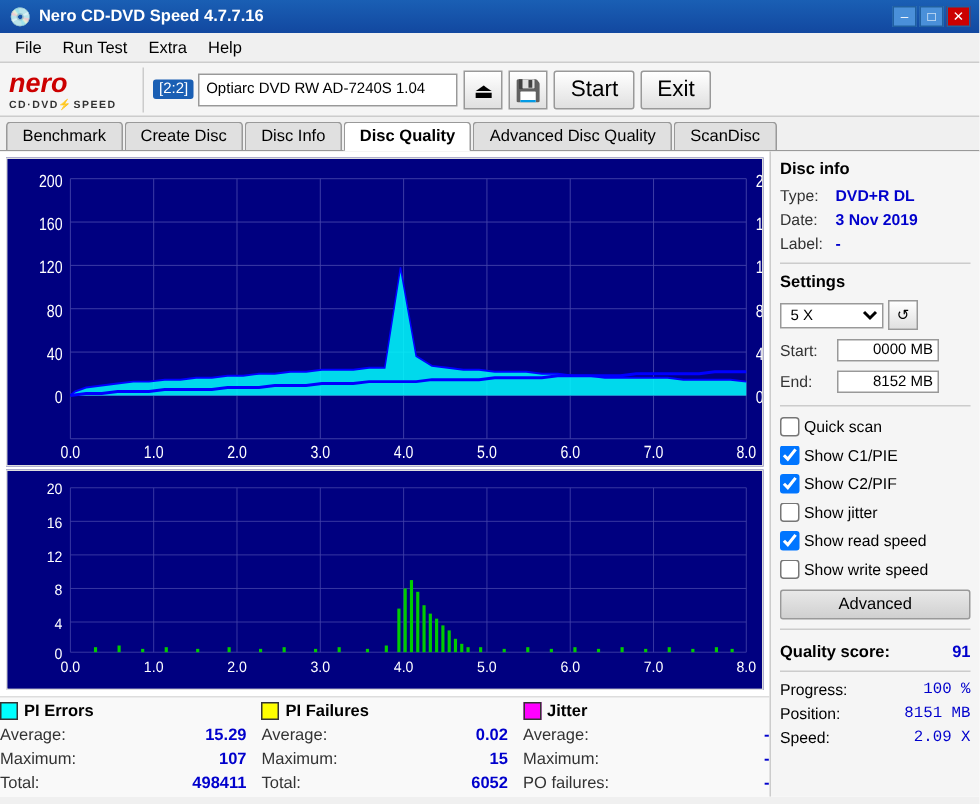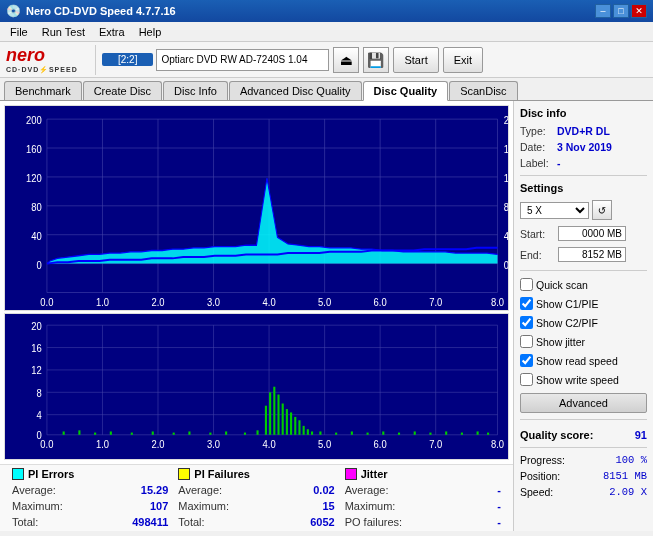--- a/index.html
+++ b/index.html
@@ -92,40 +92,40 @@
       font-weight: bold;
     }
     .drive-selector {
       display: flex;
       align-items: center;
       gap: 3px;
     }
     .drive-badge {
       background: #1a5fb4;
       color: white;
-      padding: 1px 16px;
+      padding: 1px 4px;
       font-size: 10px;
       border-radius: 2px;
     }
     .drive-dropdown {
       background: white;
       border: 1px solid #999;
       padding: 2px 20px 2px 4px;
       font-size: 10px;
       height: 22px;
       appearance: none;
       position: relative;
       min-width: 160px;
     }
     .toolbar-btn {
       height: 26px;
       padding: 2px 10px;
       background: linear-gradient(to bottom, #ffffff, #e0e0e0);
       border: 1px solid #999;
-      font-size: 11px;
+      font-size: 15px;
       cursor: pointer;
       border-radius: 2px;
     }
     .toolbar-icon-btn {
       width: 26px;
       height: 26px;
       background: linear-gradient(to bottom, #ffffff, #e0e0e0);
       border: 1px solid #999;
       display: flex;
       align-items: center;
@@ -176,21 +176,21 @@
       border: 1px solid #ddd;
       background: #000080;
       position: relative;
       overflow: hidden;
     }
     .chart-top { flex: 1.4; }
     .chart-bottom { flex: 1; }
     
     .legend-area {
       display: flex;
-      padding: 3px 12px;
+      padding: 3px 0;
       gap: 10px;
       border-top: 1px solid #ddd;
       background: #f9f9f9;
       min-height: 55px;
     }
     .legend-group {
       flex: 1;
     }
     .legend-title {
       display: flex;
@@ -339,22 +339,22 @@
   <div class="toolbar-icon-btn" title="Eject">⏏</div>
   <div class="toolbar-icon-btn" title="Save">💾</div>
   <button class="toolbar-btn">Start</button>
   <button class="toolbar-btn">Exit</button>
 </div>
 
 <div class="tab-bar">
   <div class="tab">Benchmark</div>
   <div class="tab">Create Disc</div>
   <div class="tab">Disc Info</div>
+  <div class="tab active">Disc Quality</div>
   <div class="tab">Advanced Disc Quality</div>
-  <div class="tab active">Disc Quality</div>
   <div class="tab">ScanDisc</div>
 </div>
 
 <div class="main-content">
 
   <div style="flex:1;display:flex;flex-direction:column;">
     <div class="charts-area">
 
       <div class="chart-container chart-top">
         <svg width="100%" height="100%" viewBox="0 0 480 155" preserveAspectRatio="none">

